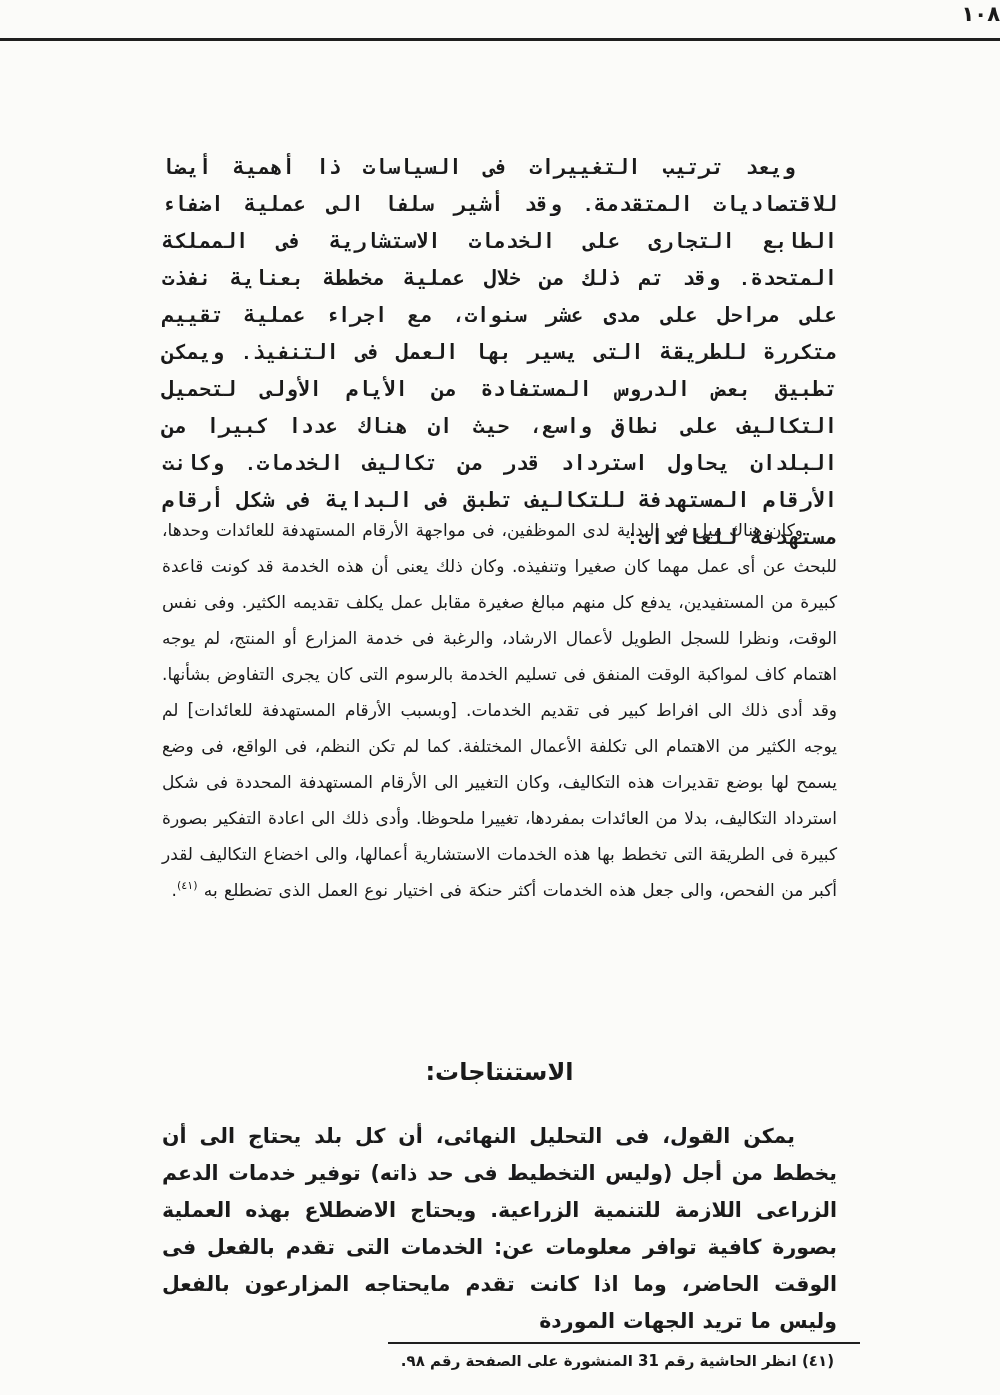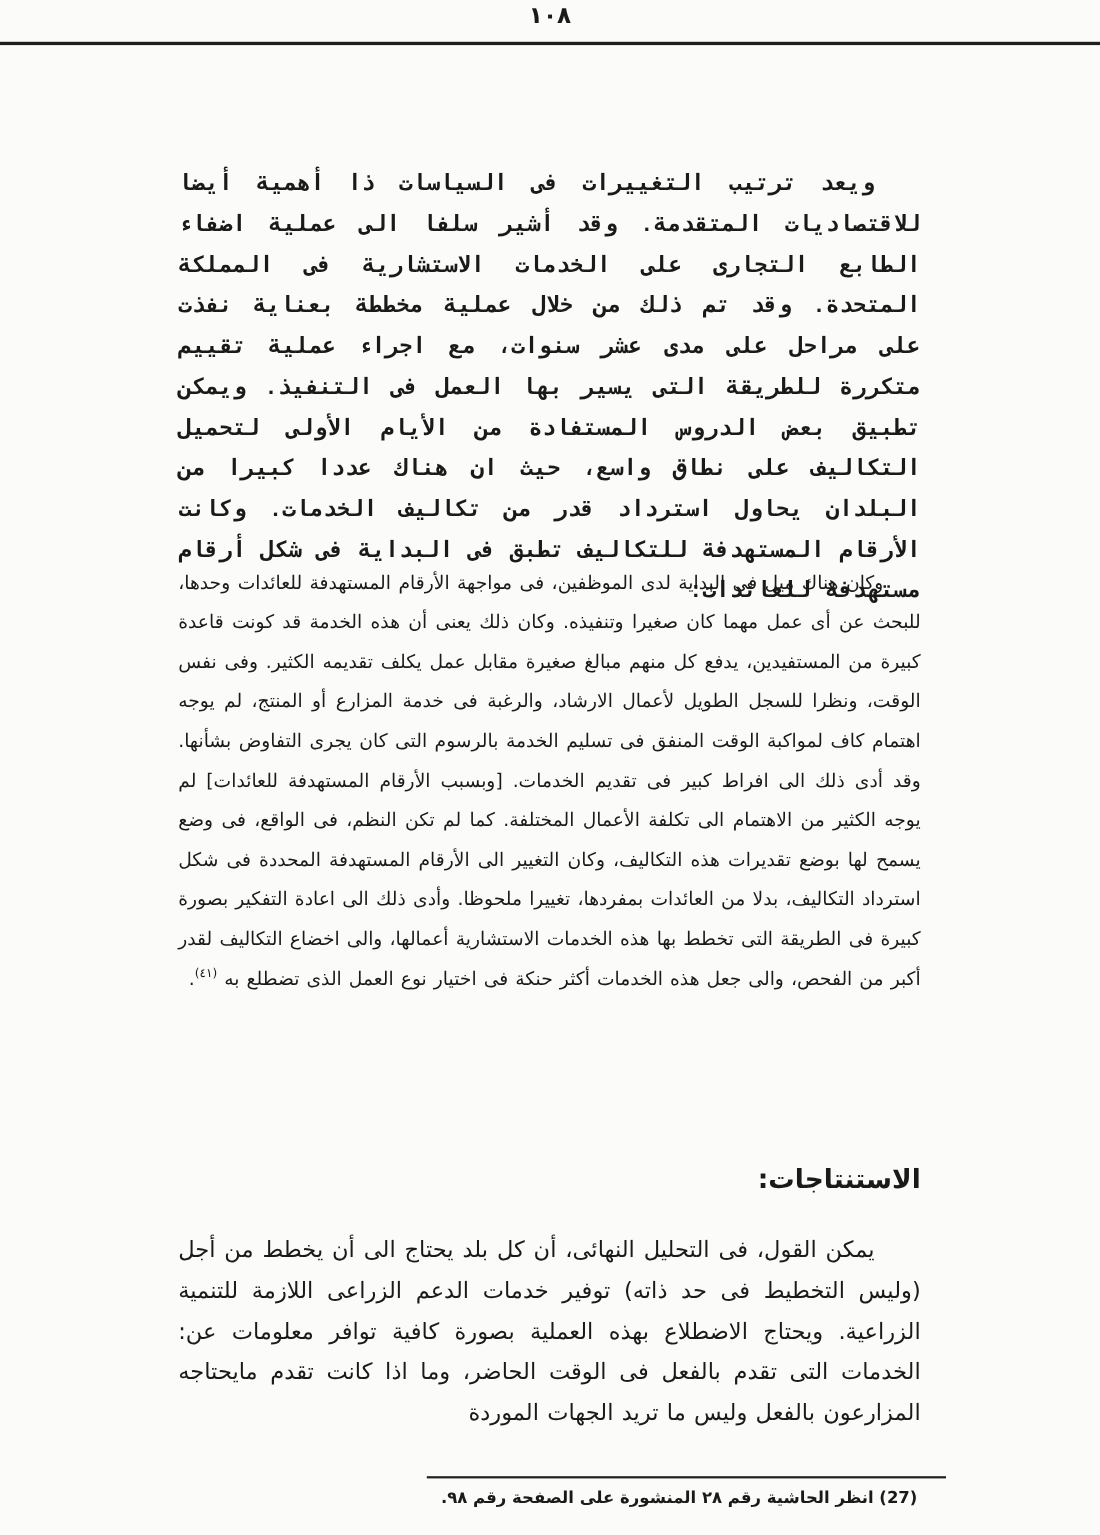--- a/index.html
+++ b/index.html
@@ -17,21 +17,21 @@
     background: #fbfbf9;
     color: #1a1a1a;
     direction: rtl;
     overflow: hidden;
   }
   .page-number {
     position: absolute;
     top: 2px;
     left: 0;
     width: 100%;
-    text-align: center;
+    text-align: right;
     font-size: 21px;
     font-weight: 700;
     letter-spacing: 1px;
   }
   .top-rule {
     position: absolute;
     top: 38px;
     left: 0;
     width: 100%;
     height: 0;
@@ -63,27 +63,27 @@
   }
   .fnref {
     font-size: 0.65em;
     vertical-align: super;
     line-height: 0;
   }
   .section-heading {
     top: 1058px;
     font-size: 24px;
     font-weight: 700;
-    text-align: right;
+    text-align: center;
   }
   .p3 {
     top: 1118px;
     font-size: 20.5px;
     line-height: 37px;
-    font-weight: 400;
+    font-weight: 700;
     text-align: justify;
     text-indent: 42px;
     word-spacing: 1px;
   }
   .footnote-rule {
     position: absolute;
     top: 1342px;
     right: 140px;
     width: 472px;
     height: 0;
@@ -111,15 +111,15 @@
   <p class="text-col p1">ويعد ترتيب التغييرات فى السياسات ذا أهمية أيضا للاقتصاديات المتقدمة. وقد أشير سلفا الى عملية اضفاء الطابع التجارى على الخدمات الاستشارية فى المملكة المتحدة. وقد تم ذلك من خلال عملية مخططة بعناية نفذت على مراحل على مدى عشر سنوات، مع اجراء عملية تقييم متكررة للطريقة التى يسير بها العمل فى التنفيذ. ويمكن تطبيق بعض الدروس المستفادة من الأيام الأولى لتحميل التكاليف على نطاق واسع، حيث ان هناك عددا كبيرا من البلدان يحاول استرداد قدر من تكاليف الخدمات. وكانت الأرقام المستهدفة للتكاليف تطبق فى البداية فى شكل أرقام مستهدفة للعائدات:</p>
 
   <p class="text-col p2"><span>وكان هناك ميل فى البداية لدى الموظفين، فى مواجهة الأرقام المستهدفة للعائدات وحدها، للبحث عن أى عمل مهما كان صغيرا وتنفيذه. وكان ذلك يعنى أن هذه الخدمة قد كونت قاعدة كبيرة من المستفيدين، يدفع كل منهم مبالغ صغيرة مقابل عمل يكلف تقديمه الكثير. وفى نفس الوقت، ونظرا للسجل الطويل لأعمال الارشاد، والرغبة فى خدمة المزارع أو المنتج، لم يوجه اهتمام كاف لمواكبة الوقت المنفق فى تسليم الخدمة بالرسوم التى كان يجرى التفاوض بشأنها. وقد أدى ذلك الى افراط كبير فى تقديم الخدمات. [وبسبب الأرقام المستهدفة للعائدات] لم يوجه الكثير من الاهتمام الى تكلفة الأعمال المختلفة. كما لم تكن النظم، فى الواقع، فى وضع يسمح لها بوضع تقديرات هذه التكاليف، وكان التغيير الى الأرقام المستهدفة المحددة فى شكل استرداد التكاليف، بدلا من العائدات بمفردها، تغييرا ملحوظا. وأدى ذلك الى اعادة التفكير بصورة كبيرة فى الطريقة التى تخطط بها هذه الخدمات الاستشارية أعمالها، والى اخضاع التكاليف لقدر أكبر من الفحص، والى جعل هذه الخدمات أكثر حنكة فى اختيار نوع العمل الذى تضطلع به </span><sup class="fnref">(٤١)</sup><span>.</span></p>
 
   <h2 class="text-col section-heading">الاستنتاجات:</h2>
 
   <p class="text-col p3">يمكن القول، فى التحليل النهائى، أن كل بلد يحتاج الى أن يخطط من أجل (وليس التخطيط فى حد ذاته) توفير خدمات الدعم الزراعى اللازمة للتنمية الزراعية. ويحتاج الاضطلاع بهذه العملية بصورة كافية توافر معلومات عن: الخدمات التى تقدم بالفعل فى الوقت الحاضر، وما اذا كانت تقدم مايحتاجه المزارعون بالفعل وليس ما تريد الجهات الموردة</p>
 
   <div class="footnote-rule"></div>
 
-  <p class="footnote">(27) انظر الحاشية رقم ٢٨ المنشورة على الصفحة رقم ٩٨.</p>
+  <p class="footnote">(٤١) انظر الحاشية رقم 31 المنشورة على الصفحة رقم ٩٨.</p>
 
 </div>
 
 </body></html>

